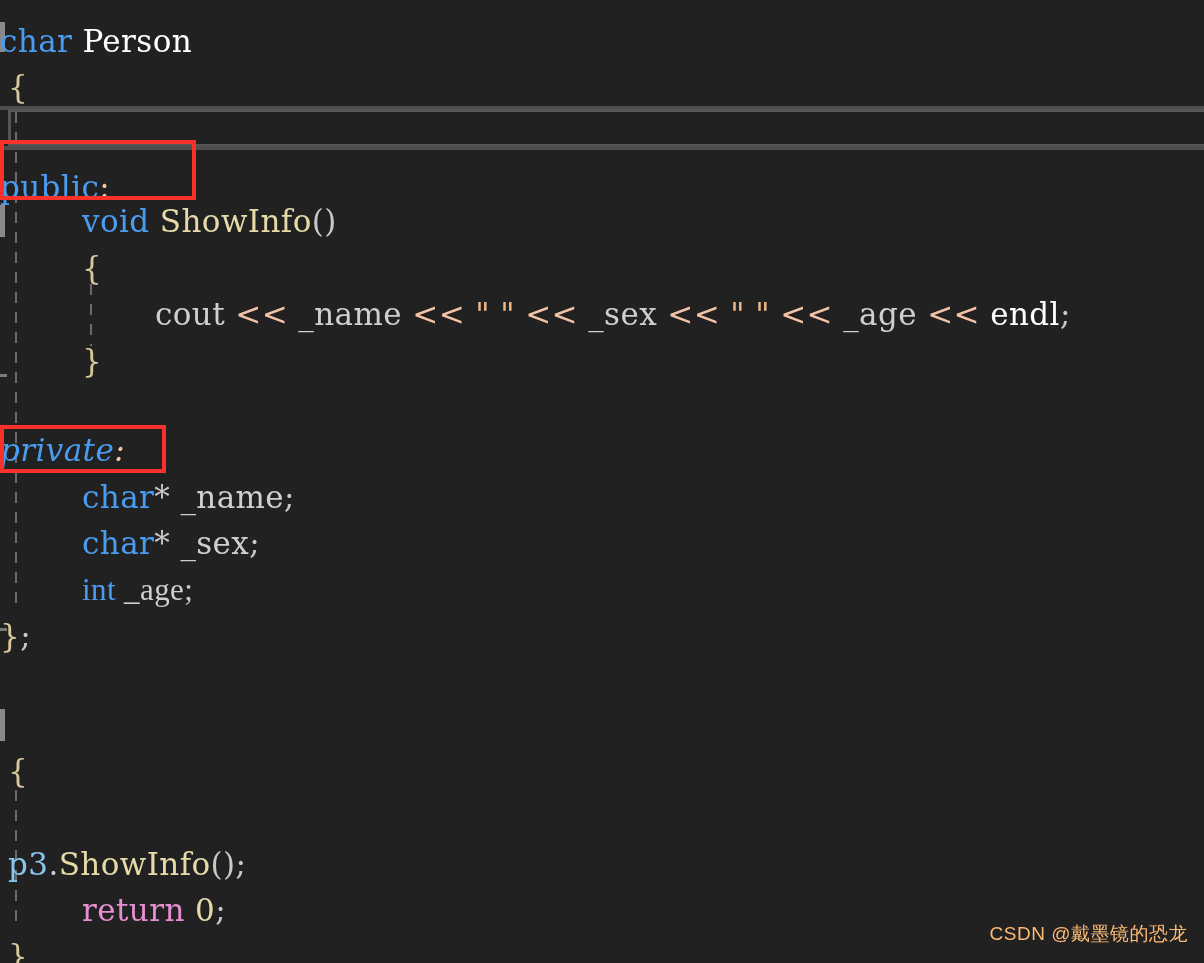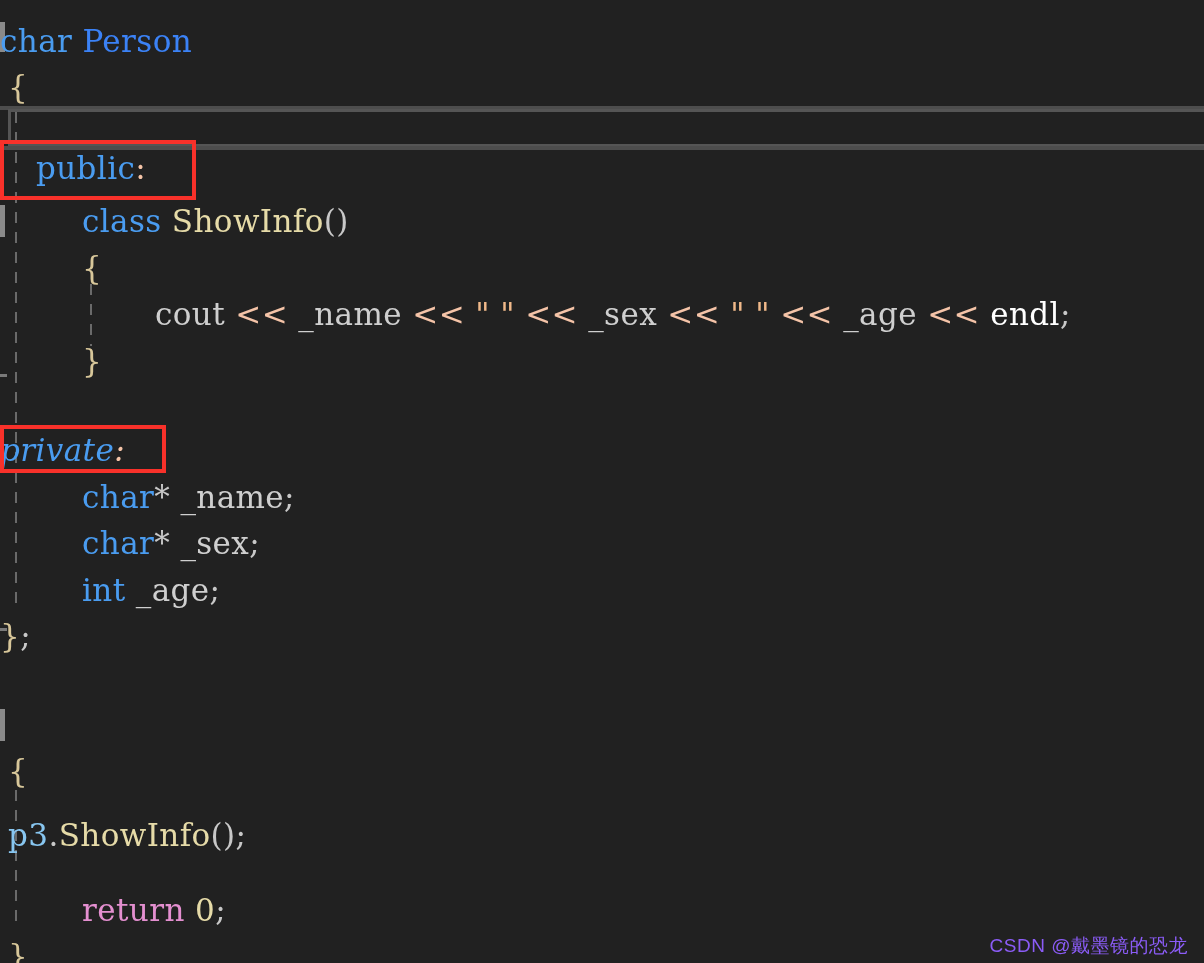--- a/index.html
+++ b/index.html
@@ -35,21 +35,21 @@
     color: #d4d4d4;
   }
 
   .ind1 { padding-left: 0px; }
   .ind2 { padding-left: 8px; }
   .ind3 { padding-left: 82px; }
   .ind4 { padding-left: 155px; }
 
   
   .t-key      { color: #4a9cf0; }   
-  .t-type     { color: #3b82f6; }   
+  .t-type     { color: #ffffff; }   
   .t-fn       { color: #e6dba8; }   
   .t-var      { color: #cfcfcf; }   
   .t-varblue  { color: #88c6f0; }   
   .t-op       { color: #f5c4a8; }   
   .t-str      { color: #f0b98a; }   
   .t-punct    { color: #c8c8c8; }   
   .t-brace    { color: #d8c79a; }   
   .t-ret      { color: #e48fd0; }   
   .t-num      { color: #e6dba8; }   
   .t-const    { color: #ffffff; }   
@@ -113,24 +113,24 @@
     position: absolute;
     border: 4px solid #f8312a;
     box-sizing: border-box;
     pointer-events: none;
   }
 
   
   .watermark {
     position: absolute;
     right: 16px;
-    bottom: 4px;
+    bottom: 16px;
     font-family: "Liberation Sans", "DejaVu Sans", sans-serif;
     font-size: 19px;
-    color: #8b5cf6;
+    color: #fdba74;
     letter-spacing: 0.5px;
   }
 </style>
 </head>
 <body>
 
 <div id="screen">
 
   <div class="region-band" style="top:106px; height:44px;">
     <div class="band-rule top"></div>
@@ -146,34 +146,34 @@
   <div class="fold-marker" style="top:22px; height:30px;"></div>
   <div class="fold-marker" style="top:205px; height:32px;"></div>
   <div class="fold-dash" style="top:374px;"></div>
   <div class="fold-dash" style="top:628px;"></div>
   <div class="fold-marker" style="top:709px; height:32px;"></div>
 
   <div class="code-surface">
       <div class="code-line ind1" style="top: 18px;"><span class="t-key">char</span><span class="t-var"> </span><span class="t-type">Person</span></div>
       <div class="code-line ind2" style="top: 64px;"><span class="t-brace">{</span></div>
       <div class="code-line ind2" style="top: 111px;"></div>
-      <div class="code-line ind1" style="top: 145px; margin-left: 36px;"><span class="t-key">public</span><span class="t-op">:</span></div>
-      <div class="code-line ind3" style="top: 198px;"><span class="t-key">class</span><span class="t-var"> </span><span class="t-fn">ShowInfo</span><span class="t-punct">()</span></div>
+      <div class="code-line ind1" style="top: 164px;"><span class="t-key">public</span><span class="t-op">:</span></div>
+      <div class="code-line ind3" style="top: 198px;"><span class="t-key">void</span><span class="t-var"> </span><span class="t-fn">ShowInfo</span><span class="t-punct">()</span></div>
       <div class="code-line ind3" style="top: 245px;"><span class="t-brace">{</span></div>
       <div class="code-line ind4" style="top: 291px;"><span class="t-var">cout</span><span class="t-var"> </span><span class="t-op">&lt;&lt;</span><span class="t-var"> </span><span class="t-var">_name</span><span class="t-var"> </span><span class="t-op">&lt;&lt;</span><span class="t-var"> </span><span class="t-str">" "</span><span class="t-var"> </span><span class="t-op">&lt;&lt;</span><span class="t-var"> </span><span class="t-var">_sex</span><span class="t-var"> </span><span class="t-op">&lt;&lt;</span><span class="t-var"> </span><span class="t-str">" "</span><span class="t-var"> </span><span class="t-op">&lt;&lt;</span><span class="t-var"> </span><span class="t-var">_age</span><span class="t-var"> </span><span class="t-op">&lt;&lt;</span><span class="t-var"> </span><span class="t-const">endl</span><span class="t-punct">;</span></div>
       <div class="code-line ind3" style="top: 338px;"><span class="t-brace">}</span></div>
       <div class="code-line ind2" style="top: 384px;"></div>
       <div class="code-line ind1" style="top: 427px; font-style: italic;"><span class="t-key">private</span><span class="t-op">:</span></div>
       <div class="code-line ind3" style="top: 474px;"><span class="t-key">char</span><span class="t-punct">*</span><span class="t-var"> </span><span class="t-var">_name</span><span class="t-punct">;</span></div>
       <div class="code-line ind3" style="top: 520px;"><span class="t-key">char</span><span class="t-punct">*</span><span class="t-var"> </span><span class="t-var">_sex</span><span class="t-punct">;</span></div>
-      <div class="code-line ind3" style="top: 567px;"><span class="t-key">int</span><span class="t-var"> </span><span class="t-var">_age</span><span class="t-punct">;</span></div>
+      <div class="code-line ind3" style="top: 567px; font-family: Liberation Serif, serif;"><span class="t-key">int</span><span class="t-var"> </span><span class="t-var">_age</span><span class="t-punct">;</span></div>
       <div class="code-line ind1" style="top: 613px;"><span class="t-brace">}</span><span class="t-punct">;</span></div>
       <div class="code-line ind1" style="top: 660px;"></div>
       <div class="code-line ind2" style="top: 748px;"><span class="t-brace">{</span></div>
-      <div class="code-line ind3" style="top: 812px; padding-left: 8px;"><span class="t-varblue">p3</span><span class="t-punct">.</span><span class="t-fn">ShowInfo</span><span class="t-punct">()</span><span class="t-punct">;</span></div>
+      <div class="code-line ind3" style="top: 841px; padding-left: 8px;"><span class="t-varblue">p3</span><span class="t-punct">.</span><span class="t-fn">ShowInfo</span><span class="t-punct">()</span><span class="t-punct">;</span></div>
       <div class="code-line ind3" style="top: 887px;"><span class="t-ret">return</span><span class="t-var"> </span><span class="t-num">0</span><span class="t-punct">;</span></div>
       <div class="code-line ind2" style="top: 933px;"><span class="t-brace">}</span></div>
     </div>
 
   <div id="annot-layer">
       <div class="annot-box" style="left: 0px; top: 140px; width: 196px; height: 60px; border-color: rgb(248, 49, 42);"></div>
       <div class="annot-box" style="left: 0px; top: 425px; width: 166px; height: 48px; border-color: rgb(248, 49, 42);"></div>
     </div>
 
   <div class="watermark">CSDN @戴墨镜的恐龙</div>

